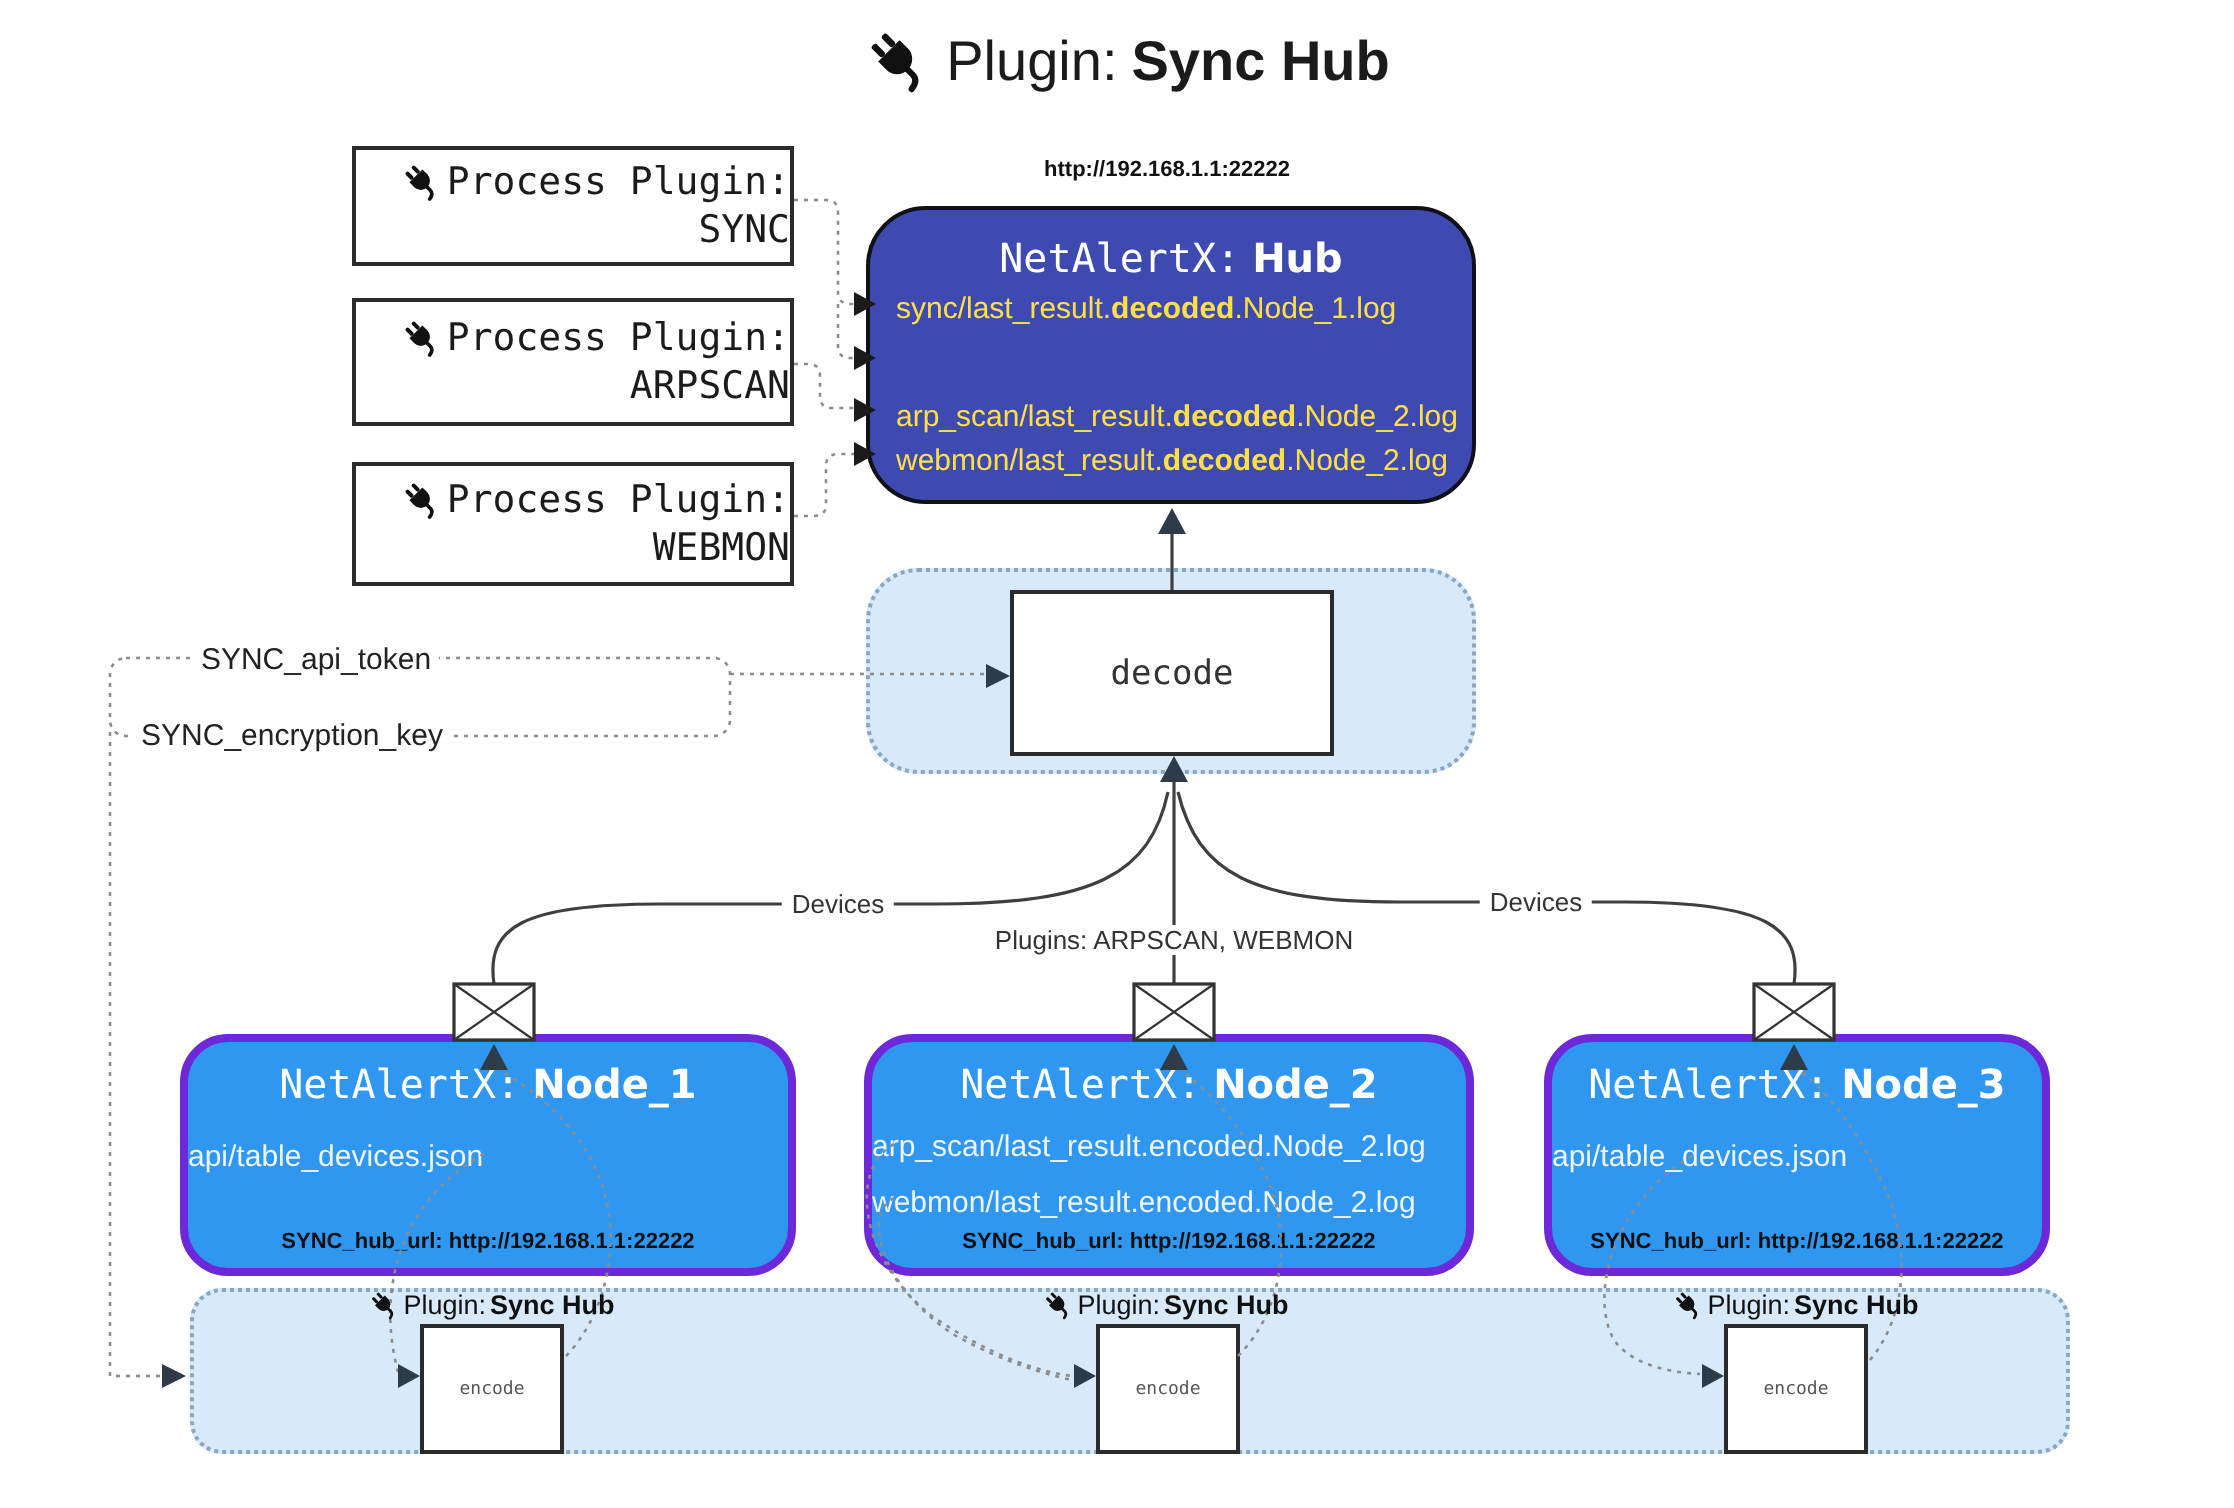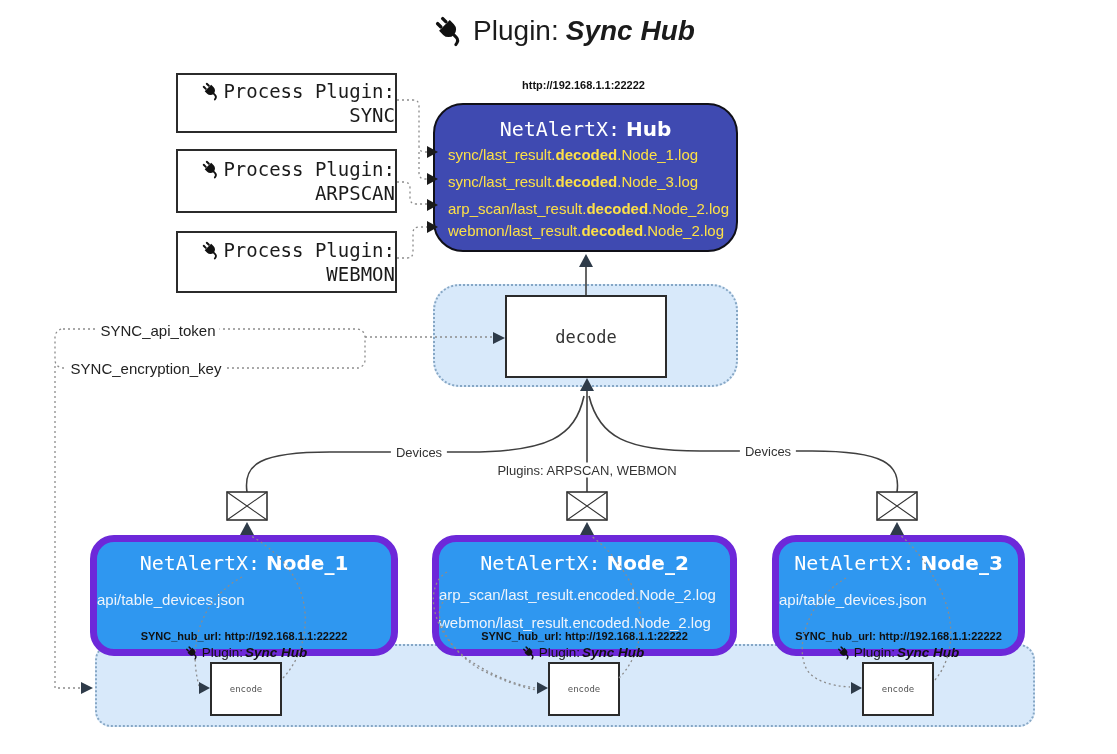--- a/index.html
+++ b/index.html
@@ -1,18 +1,18 @@
 <!DOCTYPE html>
 <html><head>
 <meta charset="utf-8">
 <style>
   html,body{margin:0;padding:0;background:#fff;}
   .canvas{position:relative;width:1117px;height:754px;background:#ffffff;
           font-family:"Liberation Sans",sans-serif;overflow:hidden;padding-left:11px;}
-  .bold{font-weight:bold;font-style:italic;}
+  .bold{font-weight:bold;}
   .mono{font-family:"DejaVu Sans Mono",monospace;}
 
   
   .title-row{position:absolute;top:14px;left:0;width:100%;display:flex;
              justify-content:center;align-items:center;gap:7px;
              font-size:28px;color:#1b1b1b;}
   .title-row .plug{width:33px;height:33px;}
 
   
   .pp-box{position:absolute;left:176px;width:221px;border:2px solid #2b2b2b;background:#fff;
@@ -32,24 +32,24 @@
   .hub-log{position:absolute;left:13px;font-size:15px;color:#fde047;white-space:nowrap;}
 
   
   .band{position:absolute;background:#d8e9fa;border:2px dotted #86a7c5;box-sizing:border-box;}
   .decode-band{left:433px;top:284px;width:305px;height:103px;border-radius:26px;}
   .encode-band{left:95px;top:644px;width:940px;height:83px;border-radius:16px;}
   .white-box{position:absolute;background:#fff;border:2px solid #2b2b2b;box-sizing:border-box;
              display:flex;align-items:center;justify-content:center;
              font-family:"DejaVu Sans Mono",monospace;color:#333;}
   .decode-box{left:505px;top:295px;width:162px;height:83px;font-size:17px;}
-  .encode-box{top:662px;width:72px;height:54px;font-size:9px;color:#555;}
-
-  
-  .node{position:absolute;top:535px;height:121px;background:#2f97f0;border:7px solid #6d28d9;
+  .encode-box{top:662px;width:72px;height:65px;font-size:9px;color:#555;}
+
+  
+  .node{position:absolute;top:517px;height:121px;background:#2f97f0;border:4px solid #6d28d9;
         border-radius:24px;color:#fff;box-sizing:border-box;}
   .node-title{position:absolute;top:9px;width:100%;text-align:center;font-size:20px;white-space:nowrap;}
   .node-file{position:absolute;width:100%;font-size:15px;color:#eef4fb;white-space:nowrap;}
   .node-url{position:absolute;bottom:7px;width:100%;text-align:center;font-size:11px;
             font-weight:600;color:#101010;}
 
   
   .band-label{position:absolute;top:645px;transform:translateX(-50%);display:flex;align-items:center;
               gap:2px;font-size:13.5px;color:#101010;z-index:4;white-space:nowrap;}
   .band-label .plug{width:15px;height:15px;}
@@ -116,21 +116,20 @@
       </div>
     <div>WEBMON</div>
   </div>
 
   <div class="hub-url">http://192.168.1.1:22222</div>
   <div class="hub boxes">
     <div class="hub-title">
       <span class="mono">NetAlertX:</span><b>Hub</b>
     </div>
     <div class="hub-log" style="top:41px;"><span>sync/last_result.</span><b>decoded</b><span>.Node_1.log</span></div>
-    <div class="hub-log" style="top:68px;"><span>sync/last_result.</span><b>decoded</b><span>.Node_3.log</span></div>
     <div class="hub-log" style="top:95px;"><span>arp_scan/last_result.</span><b>decoded</b><span>.Node_2.log</span></div>
     <div class="hub-log" style="top:117px;"><span>webmon/last_result.</span><b>decoded</b><span>.Node_2.log</span></div>
   </div>
 
   <div class="band decode-band boxes"></div>
   <div class="white-box decode-box boxes">decode</div>
 
   <div class="band encode-band boxes"></div>
   <div class="white-box encode-box boxes" style="left:210px;">encode</div>
   <div class="white-box encode-box boxes" style="left:548px;">encode</div>

